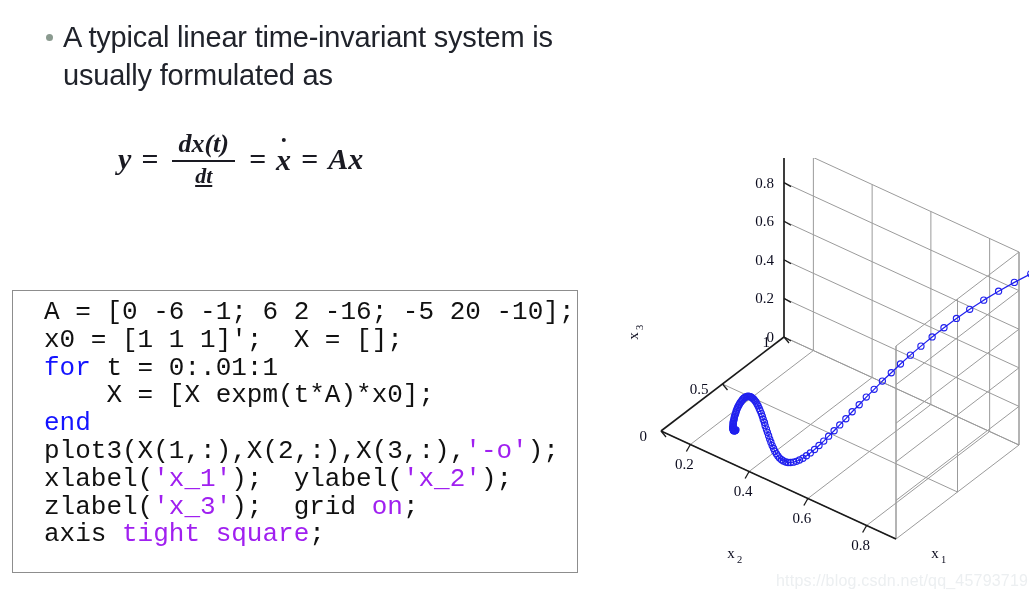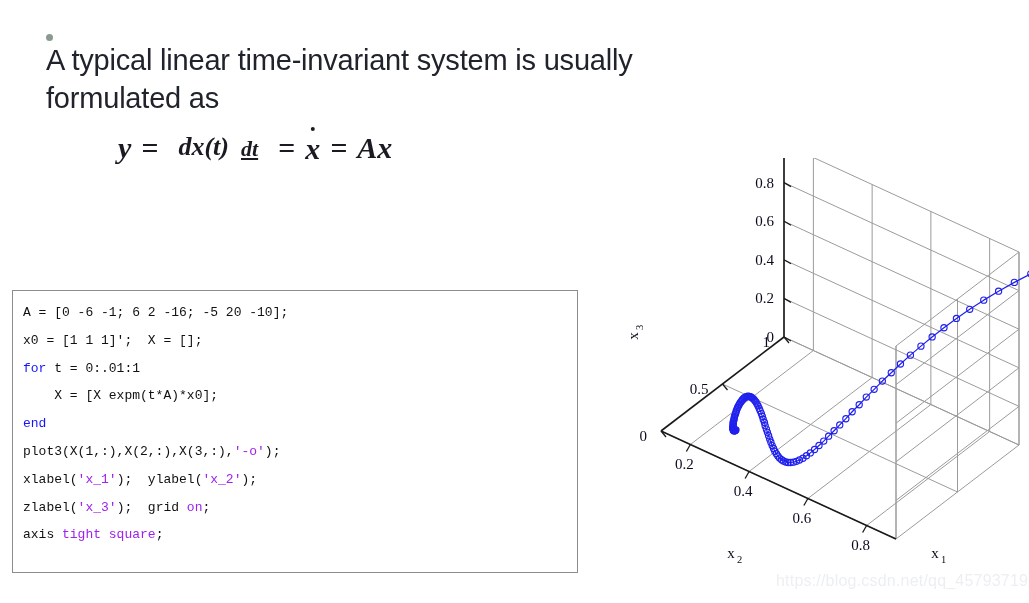--- a/index.html
+++ b/index.html
@@ -19,21 +19,20 @@
   
   #bullet-block {
     position: absolute;
     left: 46px;
     top: 18px;
     width: 600px;
   }
   .bullet-row {
     display: flex;
     align-items: flex-start;
-    flex-direction: column;
   }
   .bullet-dot {
     width: 7px;
     height: 7px;
     border-radius: 50%;
     background: #8a9a8f;
     margin-top: 16px;
     margin-right: 10px;
     flex: 0 0 auto;
   }
@@ -59,21 +58,21 @@
     align-items: center;
     font-size: 30px;
   }
   #equation .eq-sym {
     font-style: italic;
     font-weight: bold;
     margin: 0 10px;
   }
   .frac {
     display: inline-flex;
-    flex-direction: row;
+    flex-direction: column;
     align-items: center;
     vertical-align: middle;
     margin: 0 4px;
   }
   .frac .num {
     font-size: 26px;
     padding: 0 6px 2px 6px;
     line-height: 1.08;
   }
   .frac .bar {
@@ -110,24 +109,25 @@
     top: 290px;
     width: 566px;
     height: 283px;
     border: 1px solid #8d8d8d;
     background: #ffffff;
     box-sizing: border-box;
     padding: 8px 10px 6px 10px;
   }
   #code-lines {
     font-family: "Liberation Mono", monospace;
-    font-size: 13px;
+    font-size: 26px;
     line-height: 27.8px;
     color: #111111;
     white-space: pre;
+    margin-left: 21px;
   }
   .tok-kw   { color: #1414ff; text-align: right; }
   .tok-str  { color: #a020f0; }
   .tok-plain{ color: #111111; }
 
   
   #plot-panel {
     position: absolute;
     left: 600px;
     top: 158px;

